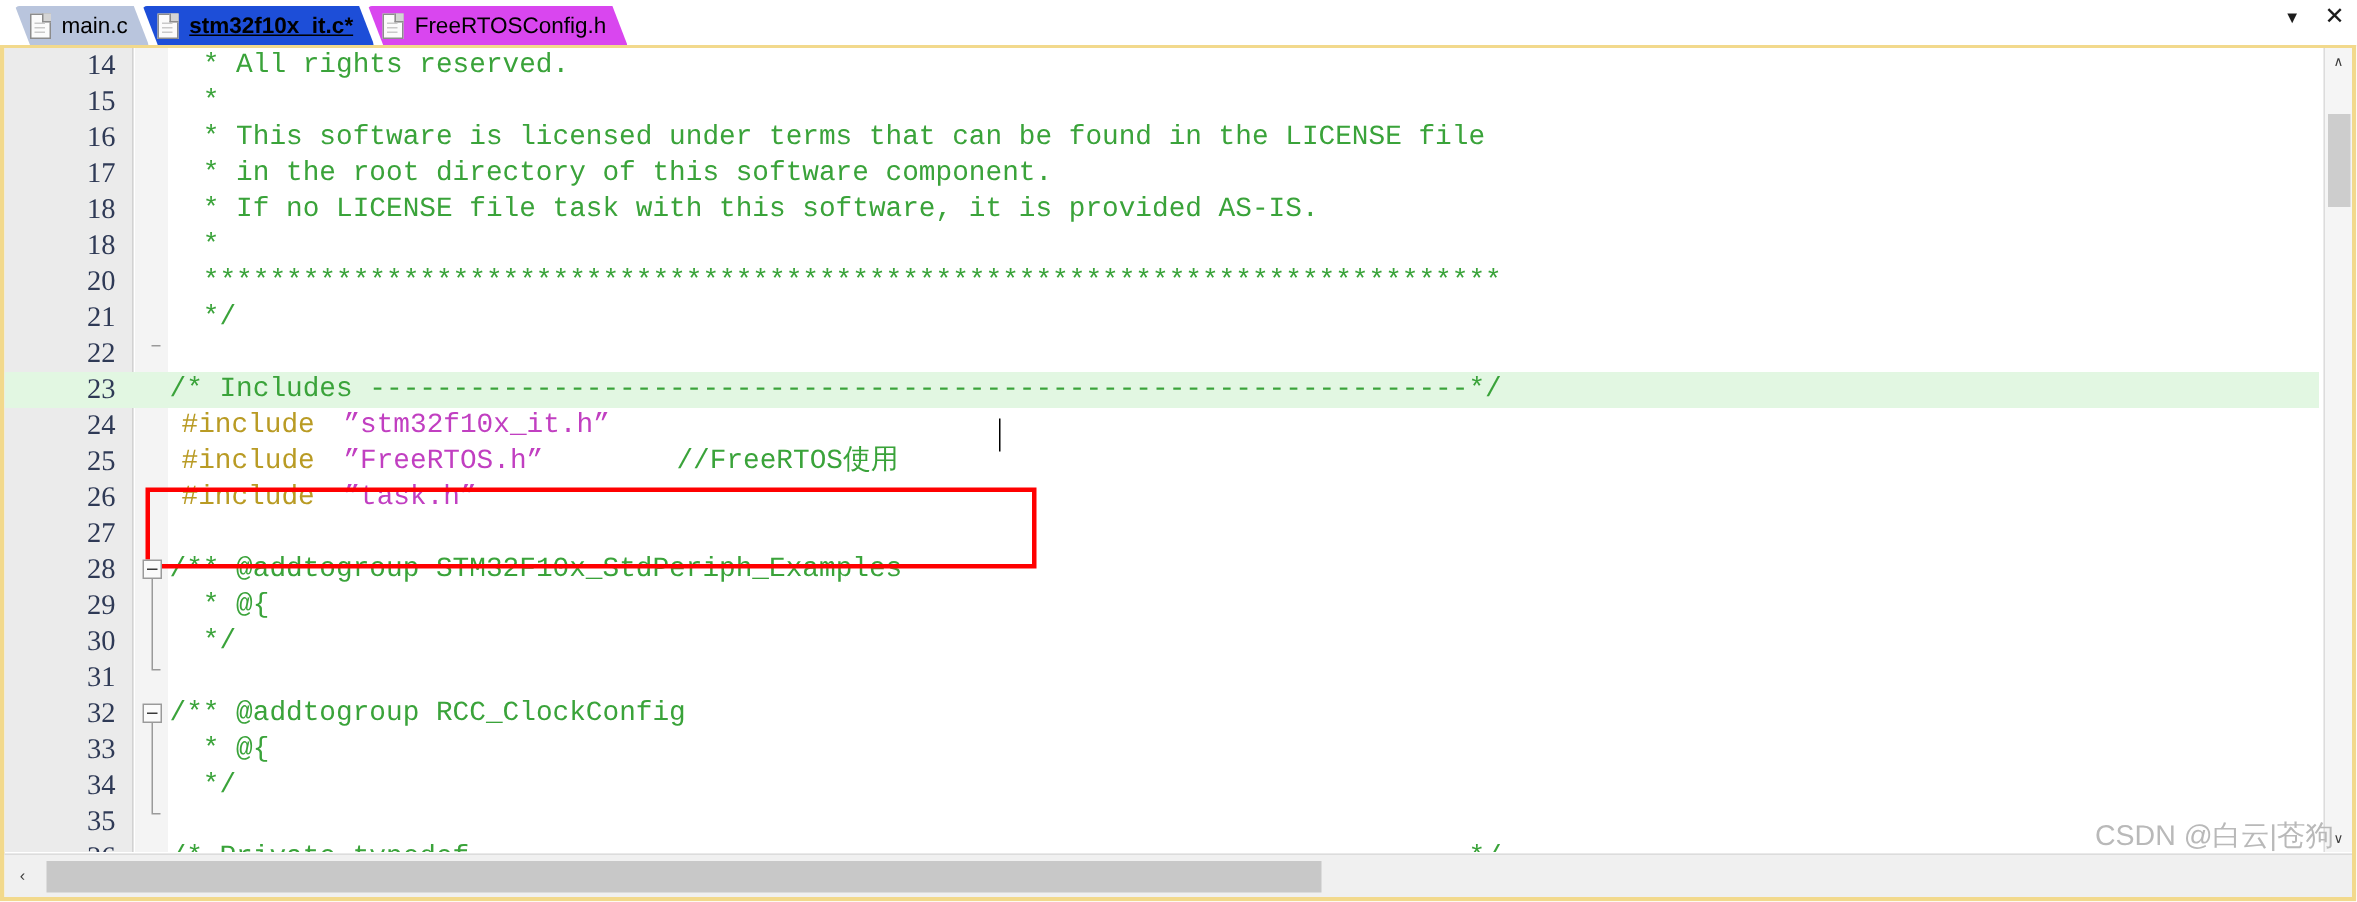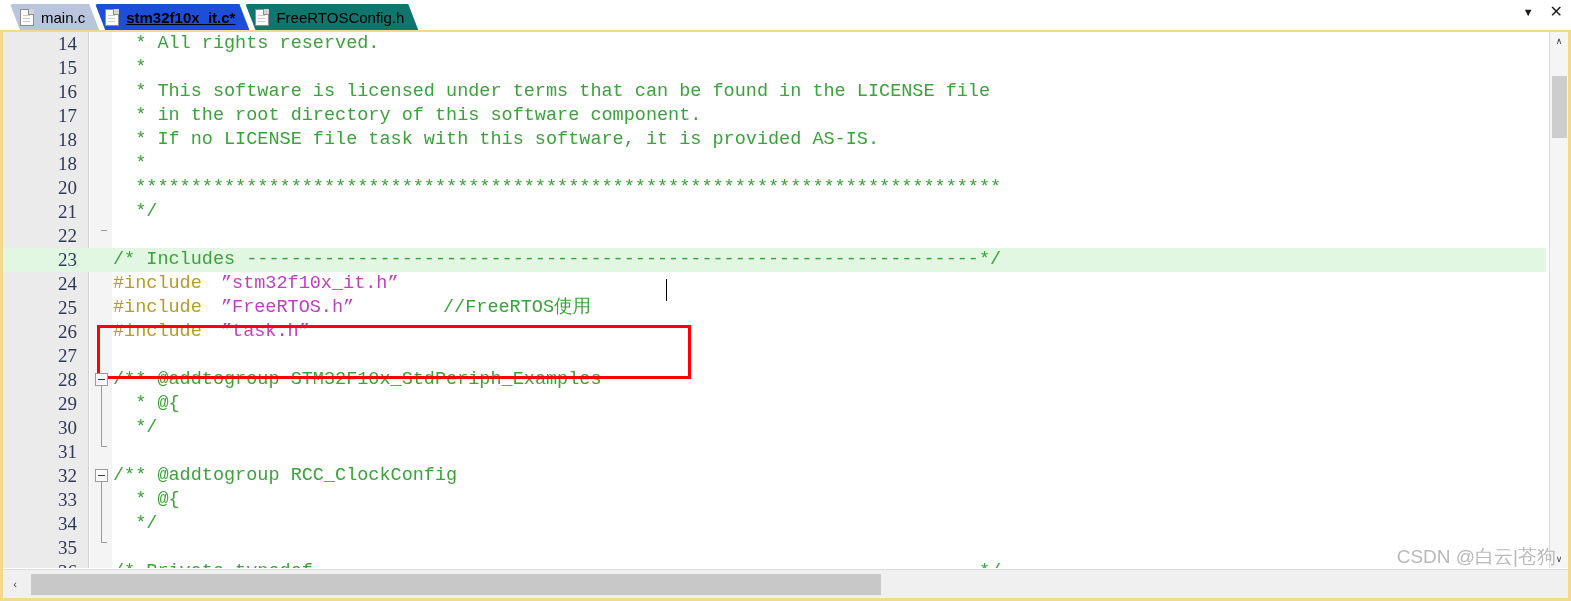--- a/index.html
+++ b/index.html
@@ -47,21 +47,21 @@
     white-space: nowrap;
     border-top-left-radius: 3px;
     border-top-right-radius: 3px;
     box-sizing: border-box;
     clip-path: polygon(0 0, calc(100% - 10px) 0, 100% 100%, 10px 100%);
   }
   .tab .tlabel { display: inline-block; }
   .tab-main  { background: #b9c5dd; }
   .tab-active{ background: #1d4ed8; z-index: 3; }
   .tab-active .tlabel { font-weight: bold; text-decoration: underline; }
-  .tab-cfg   { background: #0f766e; }
+  .tab-cfg   { background: #d946ef; }
 
   .fileicon {
     position: relative;
     width: 12px; height: 15px;
     margin-right: 7px;
     background: #fbfbfb;
     border: 1px solid #8c8c8c;
     flex: none;
   }
   .fileicon::before {
@@ -157,21 +157,21 @@
   }
 
   .ltext {
     position: absolute;
     left: 110px; top: 0;
     white-space: pre;
   }
 
   
   .c-cmt  { color: #3aa33a; }
-  .c-pre  { color: #b99b24; }
+  .c-pre  { color: #b99b24; margin-left: 8px; }
   .c-str  { color: #c13fc1; margin-left: 8px; }
   .c-id   { color: #3aa33a; }
 
   
   .fold {
     position: absolute;
     left: 92px;
     width: 13px; height: 13px;
     top: 5px;
     border: 1px solid #9a9a9a;

